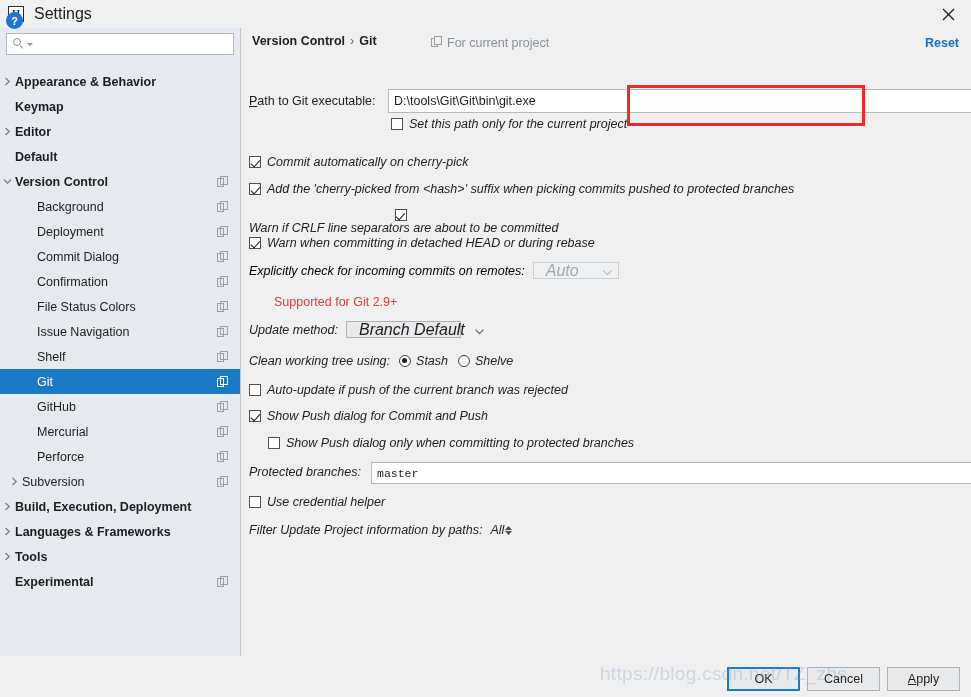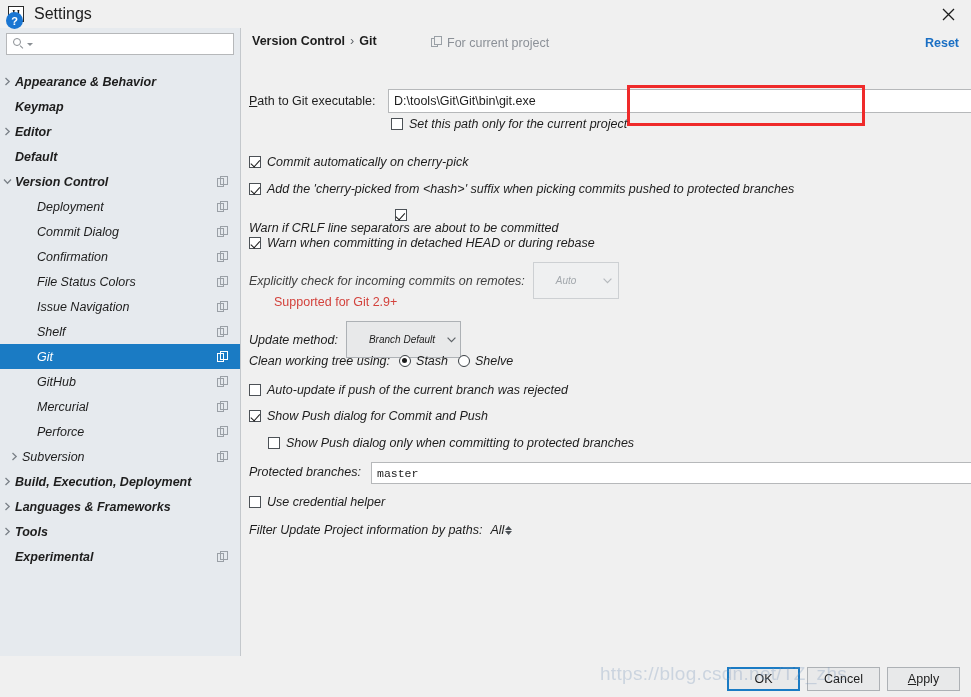--- a/index.html
+++ b/index.html
@@ -132,21 +132,21 @@
     outline: none;
     background: transparent;
     font-family: "Liberation Sans", sans-serif;
     font-size: 12px;
     flex: 1;
     padding: 0 4px;
     height: 18px;
     color: #1d1d1d;
   }
 
-  #tree { margin-top: 14px; font-style: italic; }
+  #tree { margin-top: 14px; }
   .tree-row {
     height: 25px;
     display: flex;
     align-items: center;
     position: relative;
     cursor: default;
     color: #1d1d1d;
   }
   .tree-row.selected {
     background: #1a7bc4;
@@ -297,32 +297,32 @@
     background: #fff;
   }
   .radio.on::after {
     content: "";
     position: absolute;
     left: 2.3px; top: 2.3px;
     width: 5px; height: 5px;
     border-radius: 50%;
     background: #1d1d1d;
   }
-  .dim { color: #404040; }
+  .dim { color: #000000; }
 
   
   .combo {
-    height: 37px;
+    height: 17px;
     border: 1px solid #adb1b5;
     background: #e8e9ea;
     box-sizing: border-box;
     display: inline-flex;
     align-items: center;
-    padding: 0 3px 0 22px;
-    font-size: 10px;
+    padding: 0 3px 0 12px;
+    font-size: 16px;
     cursor: default;
   }
   .combo.disabled {
     color: #a2a7ac;
     border-color: #cdd0d3;
     background: #eff0f1;
   }
   .combo .ctext { flex: 1; }
   .combo .carrow {
     margin-left: 10px;
@@ -475,20 +475,30 @@
         </div>
         <div class="tree-row level0">
           <span class="arrow"></span>
           <span class="tlabel">Default</span>
         </div>
         <div class="tree-row level0">
           <span class="arrow"><svg width="9" height="9" viewBox="0 0 9 9">
               <path d="M1,2.5 L4.5,6.2 L8,2.5" fill="none" stroke="#7a8087" stroke-width="1.3"></path>
             </svg></span>
           <span class="tlabel">Version Control</span>
+          <span class="copy-icon" style="color: rgb(154, 160, 166);">
+            <svg width="11" height="11" viewBox="0 0 11 11">
+              <rect x="0.5" y="2.5" width="6" height="8" fill="none" stroke="currentColor" stroke-width="1"></rect>
+              <rect x="3.5" y="0.5" width="7" height="8" fill="none" stroke="currentColor" stroke-width="1"></rect>
+            </svg>
+          </span>
+        </div>
+        <div class="tree-row level1">
+          <span class="arrow"></span>
+          <span class="tlabel">Background</span>
           <span class="copy-icon" style="color: rgb(154, 160, 166);">
             <svg width="11" height="11" viewBox="0 0 11 11">
               <rect x="0.5" y="2.5" width="6" height="8" fill="none" stroke="currentColor" stroke-width="1"></rect>
               <rect x="3.5" y="0.5" width="7" height="8" fill="none" stroke="currentColor" stroke-width="1"></rect>
             </svg>
           </span>
         </div>
         <div class="tree-row level1">
           <span class="arrow"></span>
           <span class="tlabel">Deployment</span>

